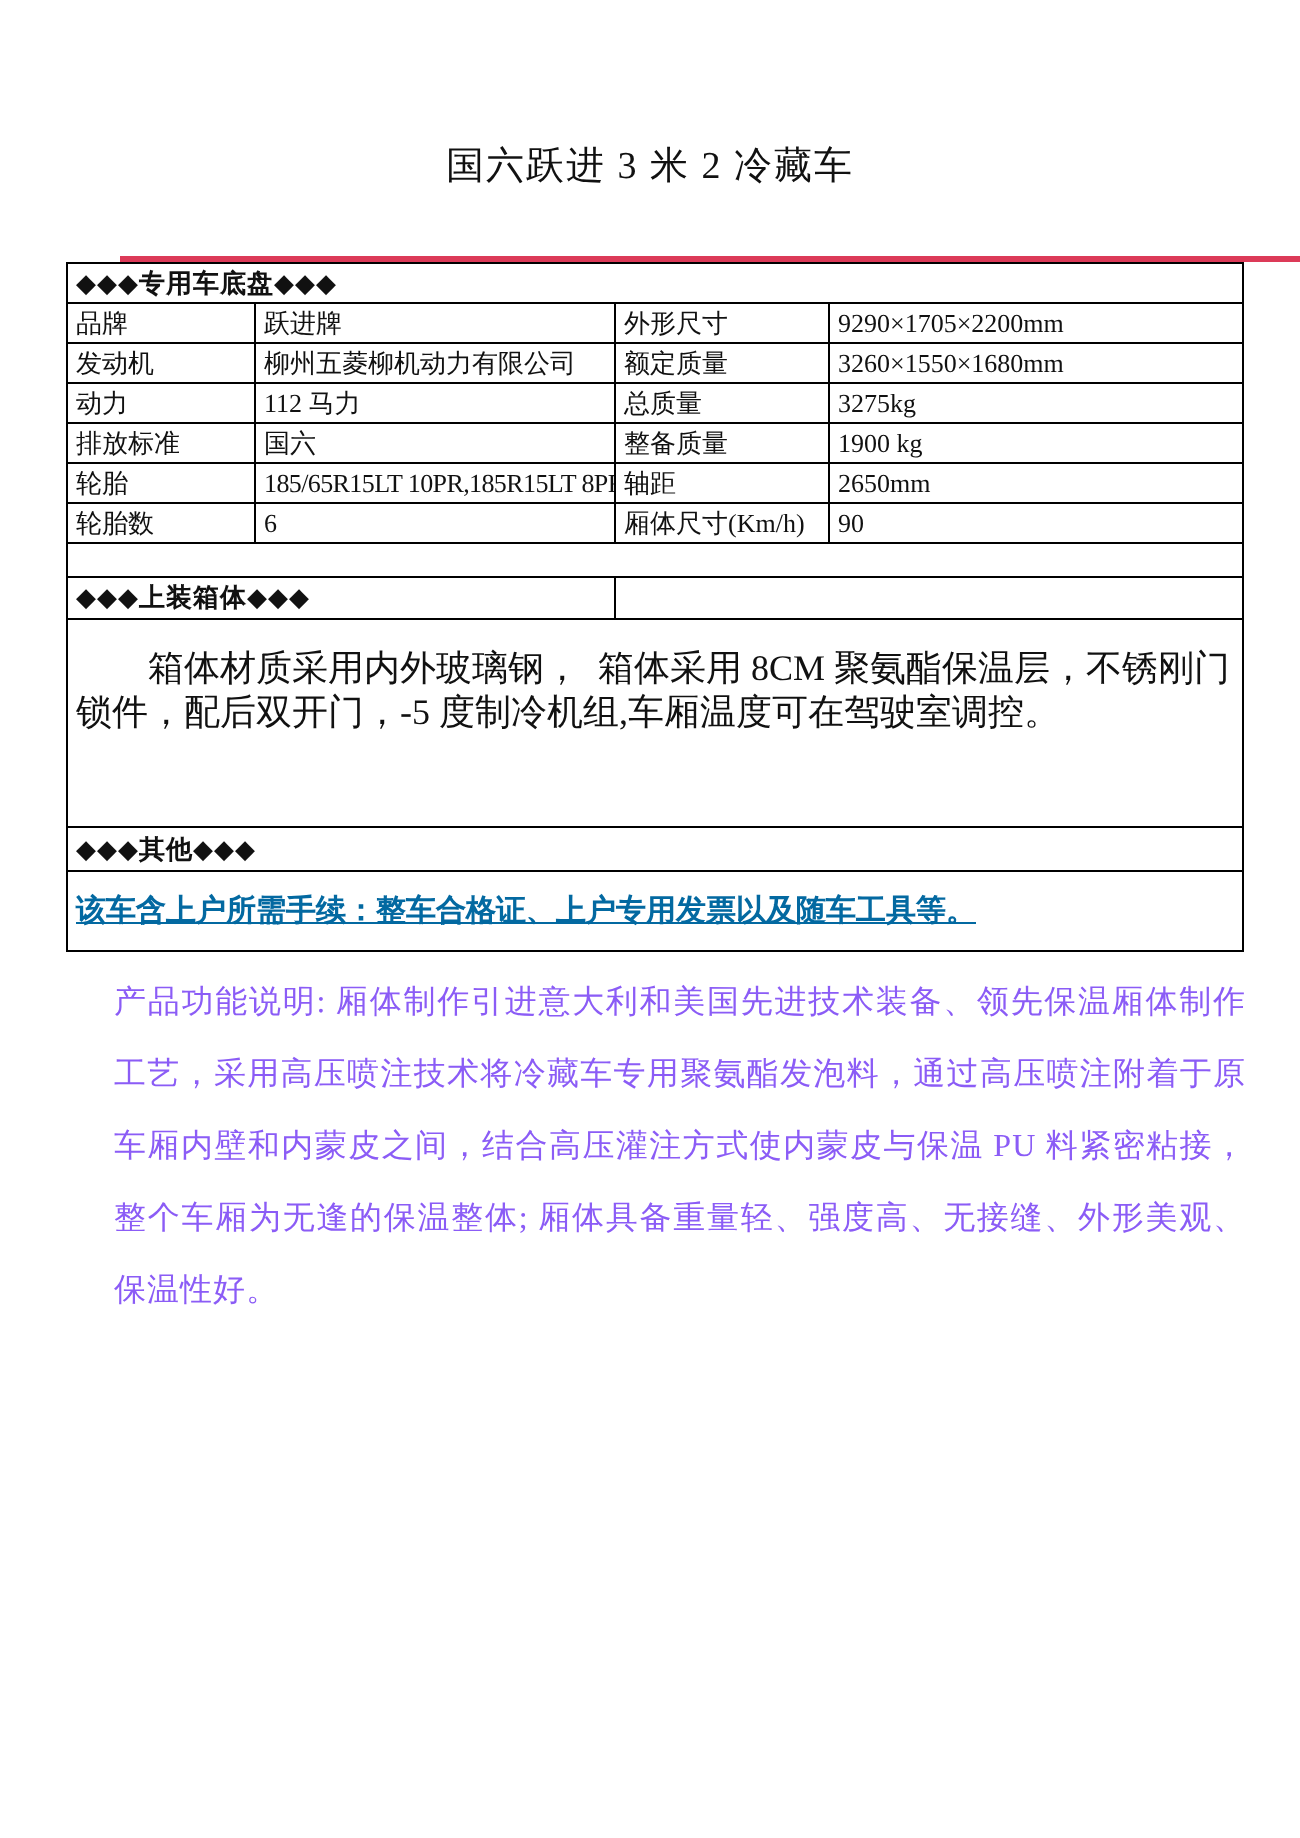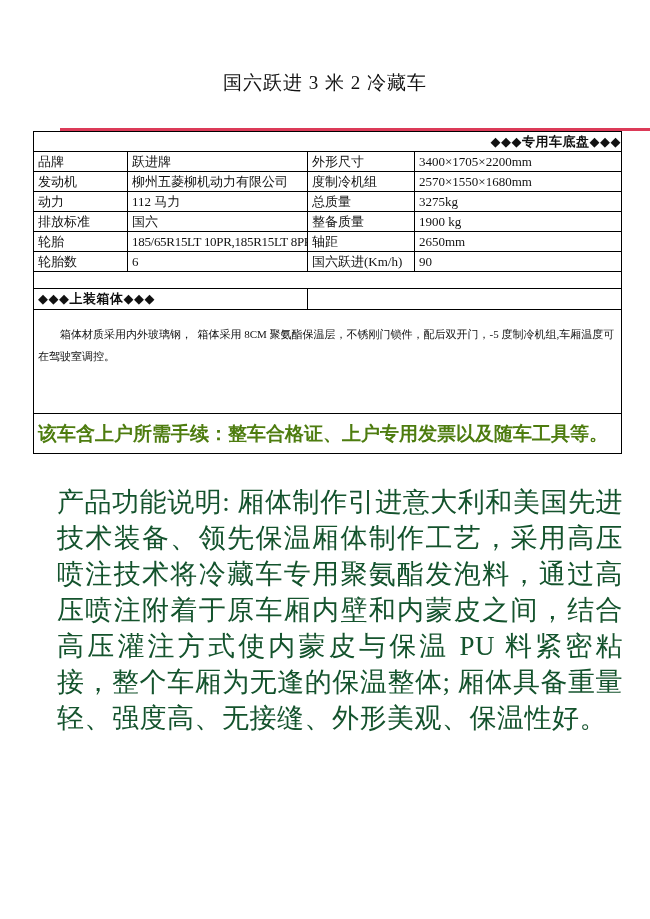--- a/index.html
+++ b/index.html
@@ -26,40 +26,40 @@
     font-size:13px;color:#111;
   }
   table.spec td{
     border:1px solid #000;
     padding:0 0 0 4px;
     vertical-align:middle;
     overflow:hidden;white-space:nowrap;
   }
   col.c1{width:94px;} col.c2{width:180px;} col.c3{width:107px;} col.c4{width:207px;}
 
-  tr.section-row td{height:19px;font-weight:700;letter-spacing:0.5px;text-align:right;}
+  tr.section-row td{height:19px;font-weight:700;letter-spacing:0.5px;}
   tr.data-row td{height:19px;font-family:Liberation Serif, serif;}
   tr.spacer-row td{height:16px;border-left:1px solid #000;border-right:1px solid #000;}
   tr.box-header-row td{height:20px;font-weight:700;letter-spacing:0.5px;}
   tr.box-body-row td{
     height:90px;vertical-align:top;padding:13px 6px 0 4px;
-    white-space:pre-wrap;line-height:22px;font-size:11px;
+    white-space:pre-wrap;line-height:22px;font-size:18px;
   }
   .indent1{ text-indent:2em; display:block; }
   tr.other-header-row td{height:21px;font-weight:700;letter-spacing:0.5px;}
   tr.notice-row td{
-    height:39px;color:#4d7c0f;font-weight:700;font-size:19px;
-    vertical-align:middle;white-space:normal;
+    height:39px;color:#0369a1;font-weight:700;font-size:15px;
+    vertical-align:middle;white-space:normal;text-decoration:underline;
   }
   td.tire-val{letter-spacing:-0.3px;}
 
   .description{
     position:absolute;top:484px;left:57px;width:566px;
-    font-size:27px;line-height:36px;text-align:justify;
-    color:#14532d;letter-spacing:0.5px;
+    font-size:16px;line-height:36px;text-align:justify;
+    color:#8b5cf6;letter-spacing:0.5px;
   }
 </style>
 </head>
 <body>
 
 <div class="page">
 
   <div class="doc-title">国六跃进 3 米 2 冷藏车</div>
 
   <div class="accent-line"></div>
@@ -74,27 +74,27 @@
 
     <tbody>
         <tr class="section-row">
       <td colspan="4">◆◆◆专用车底盘◆◆◆</td>
     </tr>
 
     <tr class="data-row">
       <td>品牌</td>
       <td>跃进牌</td>
       <td>外形尺寸</td>
-      <td>3400×1705×2200mm</td>
+      <td>9290×1705×2200mm</td>
     </tr>
     <tr class="data-row">
       <td>发动机</td>
       <td>柳州五菱柳机动力有限公司</td>
-      <td>度制冷机组</td>
-      <td>2570×1550×1680mm</td>
+      <td>额定质量</td>
+      <td>3260×1550×1680mm</td>
     </tr>
     <tr class="data-row">
       <td>动力</td>
       <td>112 马力</td>
       <td>总质量</td>
       <td>3275kg</td>
     </tr>
     <tr class="data-row">
       <td>排放标准</td>
       <td>国六</td>
@@ -103,37 +103,40 @@
     </tr>
     <tr class="data-row">
       <td>轮胎</td>
       <td class="tire-val">185/65R15LT 10PR,185R15LT 8PR</td>
       <td>轴距</td>
       <td>2650mm</td>
     </tr>
     <tr class="data-row">
       <td>轮胎数</td>
       <td>6</td>
-      <td>国六跃进(Km/h)</td>
+      <td>厢体尺寸(Km/h)</td>
       <td>90</td>
     </tr>
 
     <tr class="spacer-row">
       <td colspan="4"></td>
     </tr>
 
     <tr class="box-header-row">
       <td colspan="2">◆◆◆上装箱体◆◆◆</td>
       <td colspan="2"></td>
     </tr>
 
     <tr class="box-body-row">
       <td colspan="4"><span class="indent1">箱体材质采用内外玻璃钢，  箱体采用 8CM 聚氨酯保温层，不锈刚门锁件，配后双开门，-5 度制冷机组,车厢温度可在驾驶室调控。</span></td>
     </tr>
 
+    <tr class="other-header-row">
+      <td colspan="4">◆◆◆其他◆◆◆</td>
+    </tr>
 
     <tr class="notice-row">
       <td colspan="4">该车含上户所需手续：整车合格证、上户专用发票以及随车工具等。</td>
     </tr>
   </tbody>
     </table>
 
   <div class="description"><span>产品功能说明:</span> <span>厢体制作引进意大利和美国先进技术装备、领先保温厢体制作工艺，采用高压喷注技术将冷藏车专用聚氨酯发泡料，通过高压喷注附着于原车厢内壁和内蒙皮之间，结合高压灌注方式使内蒙皮与保温 PU 料紧密粘接，整个车厢为无逢的保温整体; 厢体具备重量轻、强度高、无接缝、外形美观、保温性好。</span></div>
 
 </div>

